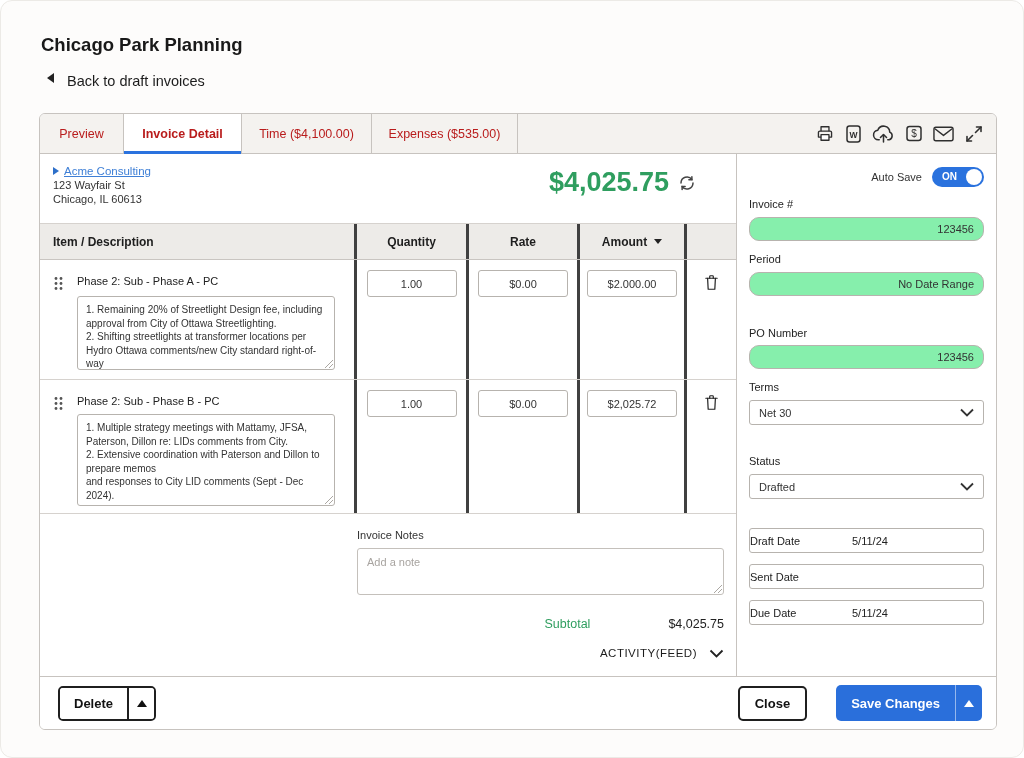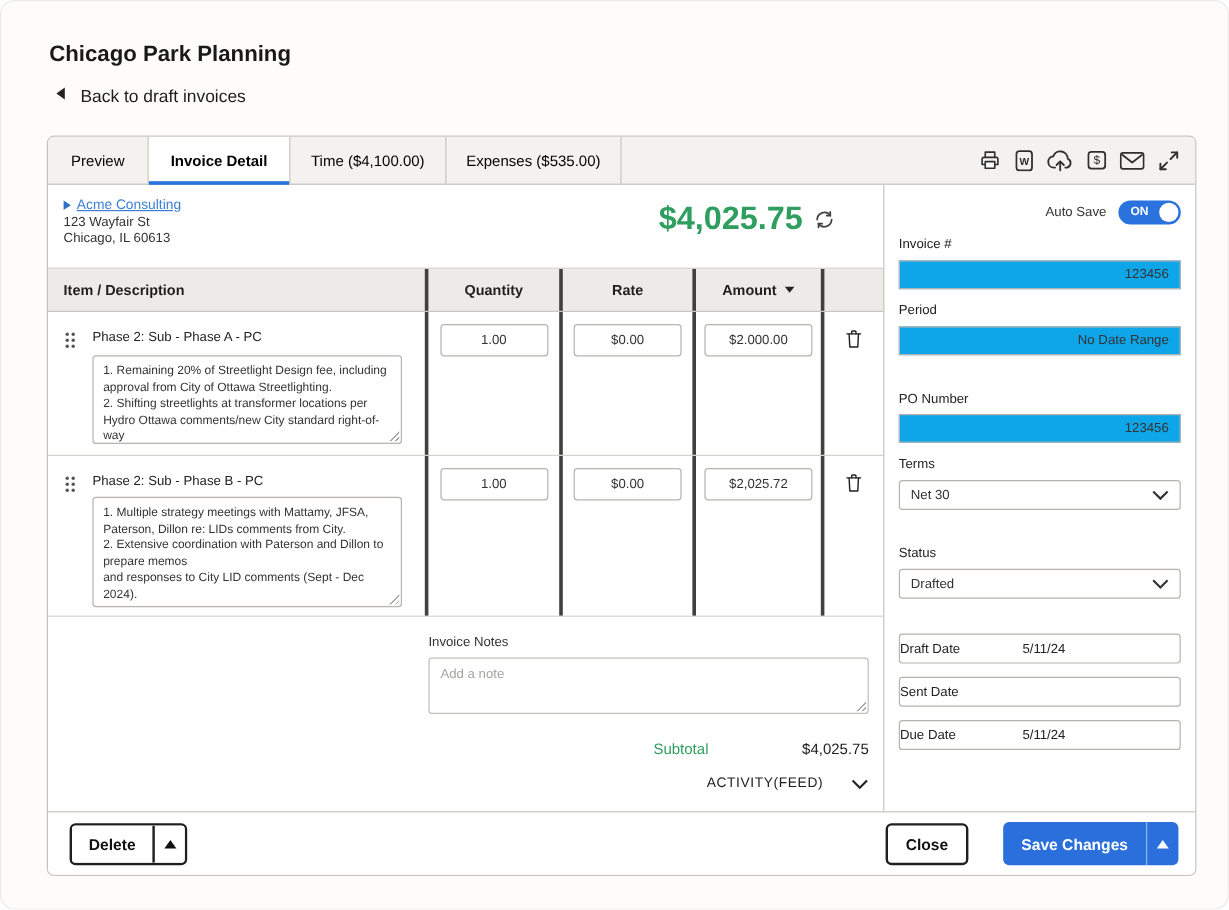--- a/index.html
+++ b/index.html
@@ -7,21 +7,21 @@
   .screen { position:relative; width:1024px; height:758px; background:#fdfcfb; border:1px solid #eceae6; border-radius:12px; overflow:hidden; }
 
   .page-title { position:absolute; left:40px; top:33px; font-size:18.5px; font-weight:bold; color:#191919; }
   .back-row { position:absolute; left:46px; top:72px; display:flex; align-items:flex-start; gap:13px; font-size:14.5px; color:#1c1c1c; cursor:pointer; }
   .back-tri { width:0; height:0; border-top:5px solid transparent; border-bottom:5px solid transparent; border-right:7px solid #222; }
 
   .card { position:absolute; left:38px; top:112px; width:958px; height:617px; background:#fff; border:1px solid #c7c3bf; border-radius:6px; display:flex; flex-direction:column; overflow:hidden; }
 
   
   .tabbar { height:40px; min-height:40px; background:#f4f2ef; border-bottom:1px solid #c7c3bf; display:flex; align-items:stretch; }
-  .tab { display:flex; align-items:center; justify-content:center; font-size:12.5px; color:#000000; border-right:1px solid #c7c3bf; cursor:pointer; position:relative; }
+  .tab { display:flex; align-items:center; justify-content:center; font-size:12.5px; color:#b91c1c; border-right:1px solid #c7c3bf; cursor:pointer; position:relative; }
   .tab-preview { width:84px; }
   .tab-detail { width:118px; background:#fff; font-weight:bold; }
   .tab-detail::after { content:""; position:absolute; left:0; right:0; bottom:-1px; height:3px; background:#2a72de; }
   .tab-time { width:130px; }
   .tab-exp { width:146px; }
   .toolbar { margin-left:auto; display:flex; align-items:center; gap:11px; padding-right:13px; }
   .tool-icon { display:flex; align-items:center; justify-content:center; color:#2f2f2f; cursor:pointer; }
 
   .content { flex:1; display:flex; min-height:0; }
   .main { width:696px; min-width:696px; display:flex; flex-direction:column; }
@@ -71,30 +71,30 @@
   
   .notes-section { flex:1; position:relative; }
   .notes-block { position:absolute; left:317px; top:15px; width:367px; }
   .notes-label { font-size:11px; color:#333; }
   .notes-wrap { position:relative; margin-top:7px; width:100%; height:47px; }
   .notes-area { width:100%; height:100%; border:1px solid #c4c0bb; border-radius:3px; font-size:11px; padding:7px 9px; color:#333; resize:none; font-family:inherit; background:#fff; }
   .notes-area::placeholder { color:#a8a4a0; }
   .subtotal-row { margin-top:22px; display:flex; justify-content:flex-end; align-items:center; font-size:12.5px; }
   .subtotal-label { color:#2f9e5f; }
   .subtotal-value { color:#222; margin-left:78px; }
-  .activity-row { margin-top:16px; display:flex; justify-content:flex-end; align-items:center; gap:23px; font-size:11.5px; color:#1c1c1c; letter-spacing:0.5px; cursor:pointer; }
+  .activity-row { margin-top:16px; display:flex; justify-content:flex-end; align-items:center; gap:12px; font-size:11.5px; color:#1c1c1c; letter-spacing:0.5px; cursor:pointer; }
 
   
   .autosave-row { display:flex; justify-content:flex-end; align-items:center; gap:10px; height:20px; }
   .autosave-label { font-size:11px; color:#333; }
   .toggle { width:52px; height:20px; background:#2a72de; border-radius:10px; position:relative; cursor:pointer; }
   .toggle-text { position:absolute; left:10px; top:4px; color:#fff; font-size:10px; font-weight:bold; }
   .toggle-knob { position:absolute; right:2px; top:2px; width:16px; height:16px; background:#fff; border-radius:50%; }
   .side-label { font-size:11px; color:#222; }
-  .side-input { width:100%; height:24px; border:1px solid #b7b3ae; border-radius:0; text-align:right; padding-right:9px; font-size:11px; color:#333; font-family:inherit; background:#0ea5e9; }
+  .side-input { width:100%; height:24px; border:1px solid #b7b3ae; border-radius:10px; text-align:right; padding-right:9px; font-size:11px; color:#333; font-family:inherit; background:#86efac; }
   .side-select { width:100%; height:25px; border:1px solid #b7b3ae; border-radius:3px; display:flex; align-items:center; justify-content:space-between; padding:0 9px; font-size:11px; color:#333; cursor:pointer; background:#fff; }
   .datebox { width:100%; height:25px; border:1px solid #b7b3ae; border-radius:3px; display:flex; align-items:center; font-size:11px; color:#222; cursor:pointer; background:#fff; }
   .dlabel { width:102px; }
   .mt11{margin-top:11px;} .mt7{margin-top:7px;} .mt12{margin-top:12px;} .mt6{margin-top:6px;}
   .mt31{margin-top:31px;} .mt30{margin-top:30px;} .mt29{margin-top:29px;}
 
   
   .footer { height:53px; min-height:53px; border-top:1px solid #c7c3bf; display:flex; align-items:center; padding:0 14px 0 18px; background:#fff; }
   .split-btn { display:flex; align-items:stretch; border:2px solid #1f1f1f; border-radius:5px; overflow:hidden; background:#fff; height:35px; }
   .delete-main { padding:0 14px; display:flex; align-items:center; font-weight:bold; font-size:13px; color:#111; cursor:pointer; background:#fff; border:none; font-family:inherit; }

